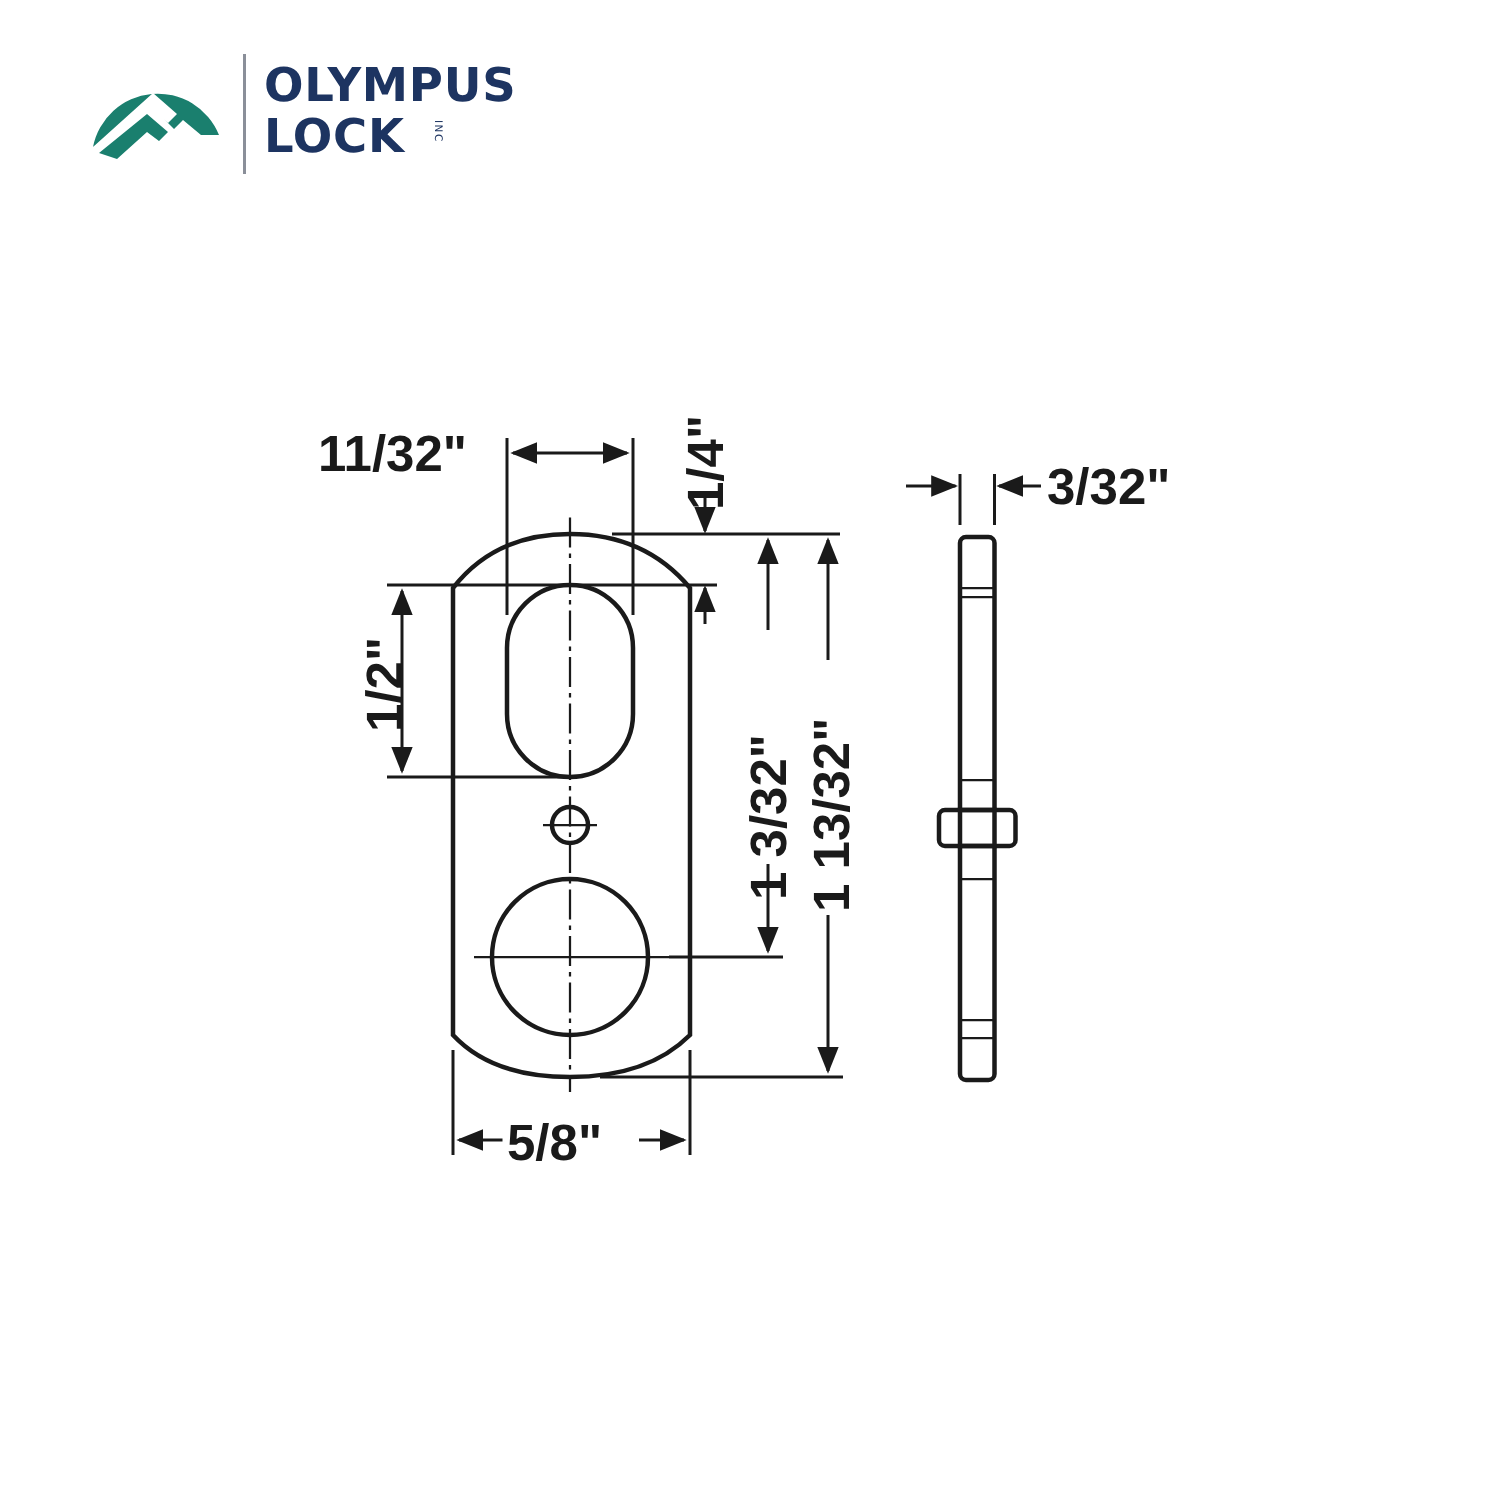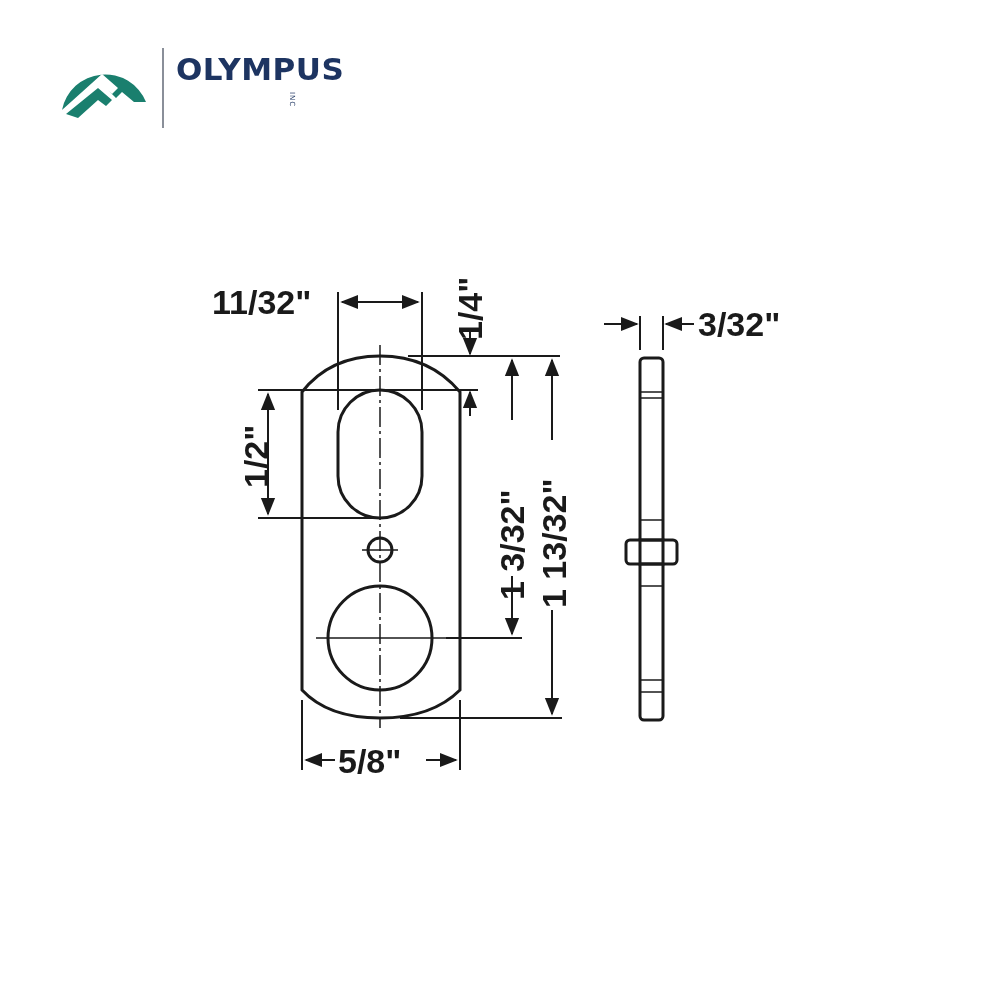--- a/index.html
+++ b/index.html
@@ -1,17 +1,17 @@
 <!DOCTYPE html>
 <html><head>
   <meta charset="utf-8">
   <style>
     html, body { margin: 0; padding: 0; background: #ffffff; }
     body { width: 1000px; height: 1000px; position: relative; overflow: hidden; font-family: "Liberation Sans", sans-serif; }
-    .logo { position: absolute; left: 58px; top: 48px; width: 310px; height: 82px; }
+    .logo { position: absolute; left: 58px; top: 36px; width: 310px; height: 82px; }
     .logo-mark { position: absolute; left: 0; top: 4px; width: 92px; height: 72px; }
     .logo-divider { position: absolute; left: 104px; top: 0; width: 2px; height: 80px; background: #8a8f99; }
     .logo-text { position: absolute; left: 118px; top: 4px; color: #1d3461; font-family: "DejaVu Sans", sans-serif; font-weight: bold; font-size: 31px; line-height: 34px; letter-spacing: 0.5px; }
     .logo-text .line { display: block; white-space: nowrap; }
     .logo-inc { position: absolute; left: 230px; top: 44px; font-size: 7px; color: #1d3461; writing-mode: vertical-rl; letter-spacing: 1px; font-family: "DejaVu Sans", sans-serif; }
     .drawing { position: absolute; left: 0; top: 0; width: 1000px; height: 1000px; }
     .dim { font-family: "Liberation Sans", sans-serif; font-weight: bold; fill: #1a1a1a; font-size: 34px; }
   </style>
 </head>
 <body>
@@ -20,20 +20,21 @@
   <svg class="logo-mark" viewBox="0 0 92 72">
     <path d="M4 58 A44 44 0 0 1 88 50 L76 50 L64 40 L58 46 L44 32 Z" fill="#1a7f6e"></path>
     <path d="M4 58 L44 22 L60 36 L54 42 L44 34 L24 52 L30 58 L10 72 Z" fill="#ffffff"></path>
     <path d="M10 72 L40 46 L56 58 L64 50 L76 58 L86 56 A44 44 0 0 1 84 62 L10 72 Z" fill="#1a7f6e" opacity="0"></path>
     <path d="M8 62 L40 36 L54 48 L48 54 L40 48 L20 66 Z" fill="#1a7f6e"></path>
     <path d="M14 72 L40 50 L50 58 L30 72 Z" fill="#ffffff" opacity="0"></path>
   </svg>
   <div class="logo-divider"></div>
   <div class="logo-text">
     <span class="line">OLYMPUS</span>
+    <span class="line">LOCK</span>
   </div>
   <div class="logo-inc">INC</div>
 </div>
 
 <svg class="drawing" viewBox="0 0 1000 1000">
   <defs>
     <marker id="arr" viewBox="0 0 10 10" refX="9" refY="5" markerWidth="9" markerHeight="9" orient="auto-start-reverse">
       <path d="M0 1 L10 5 L0 9 Z" fill="#1a1a1a"></path>
     </marker>
   </defs>

